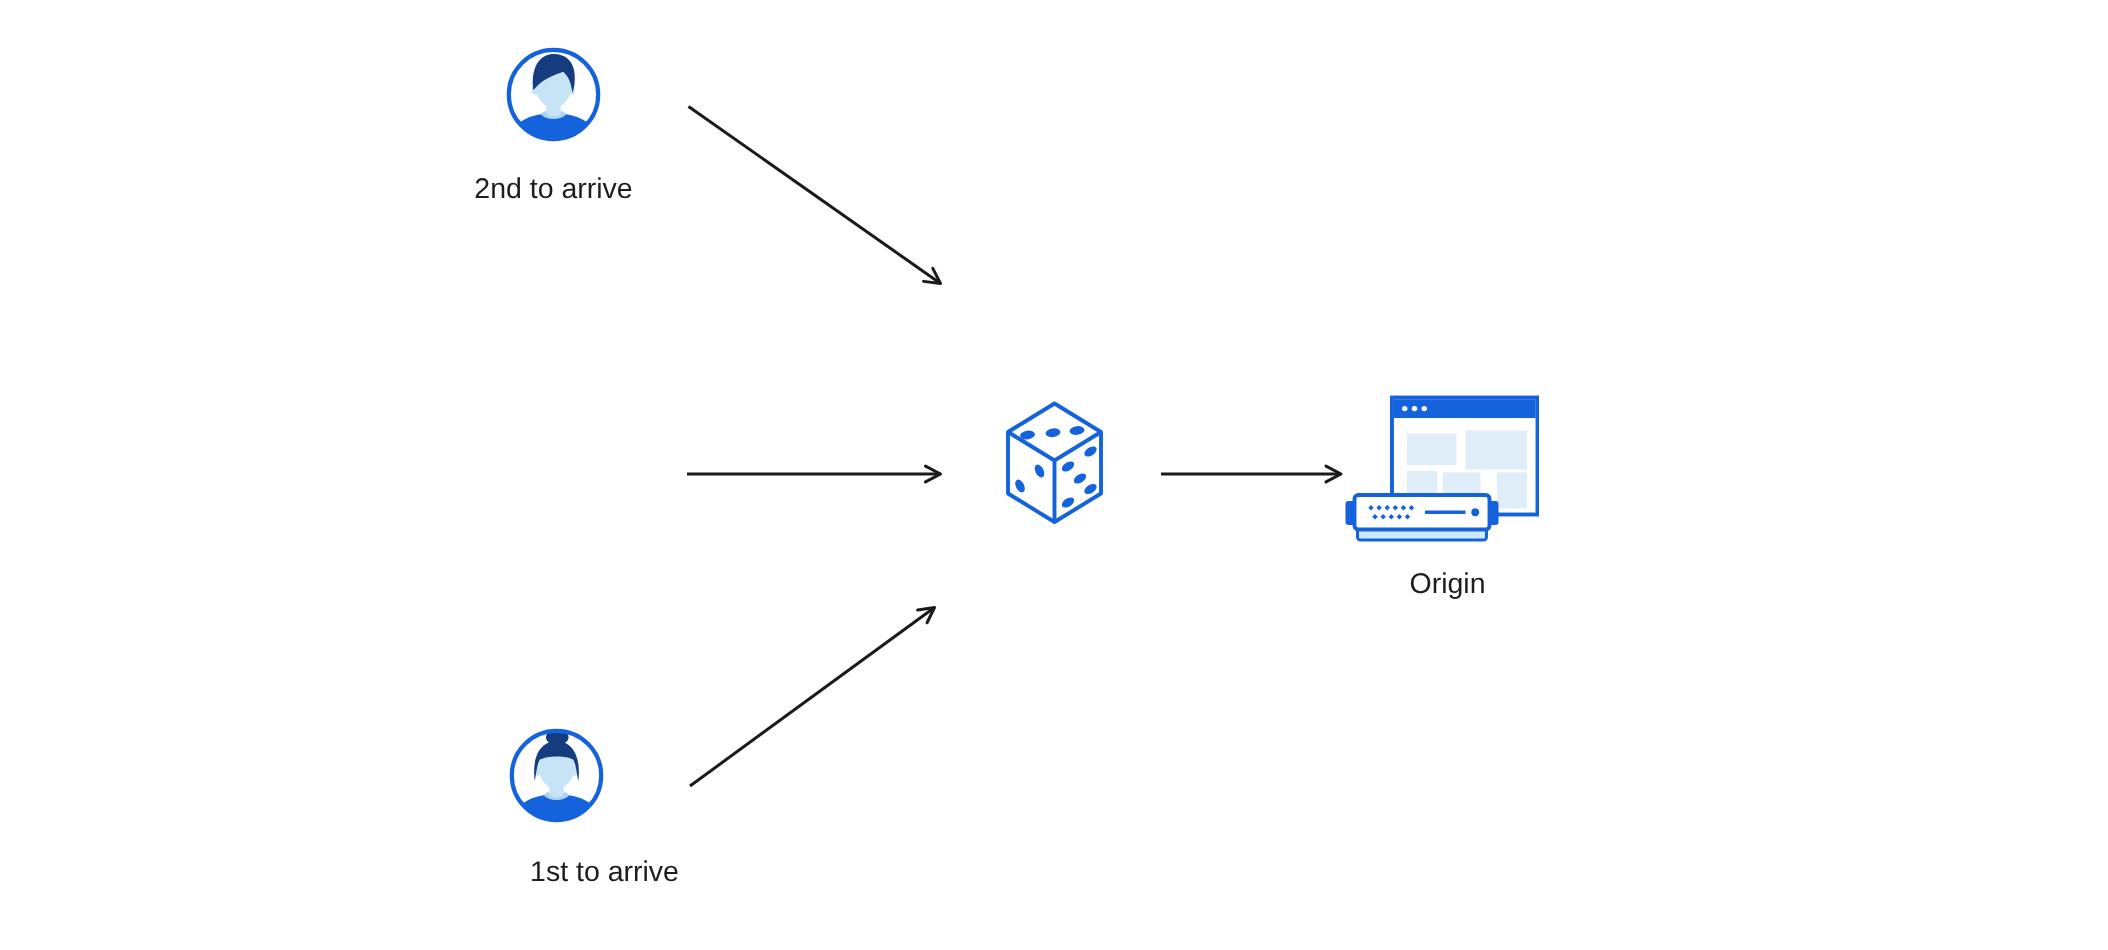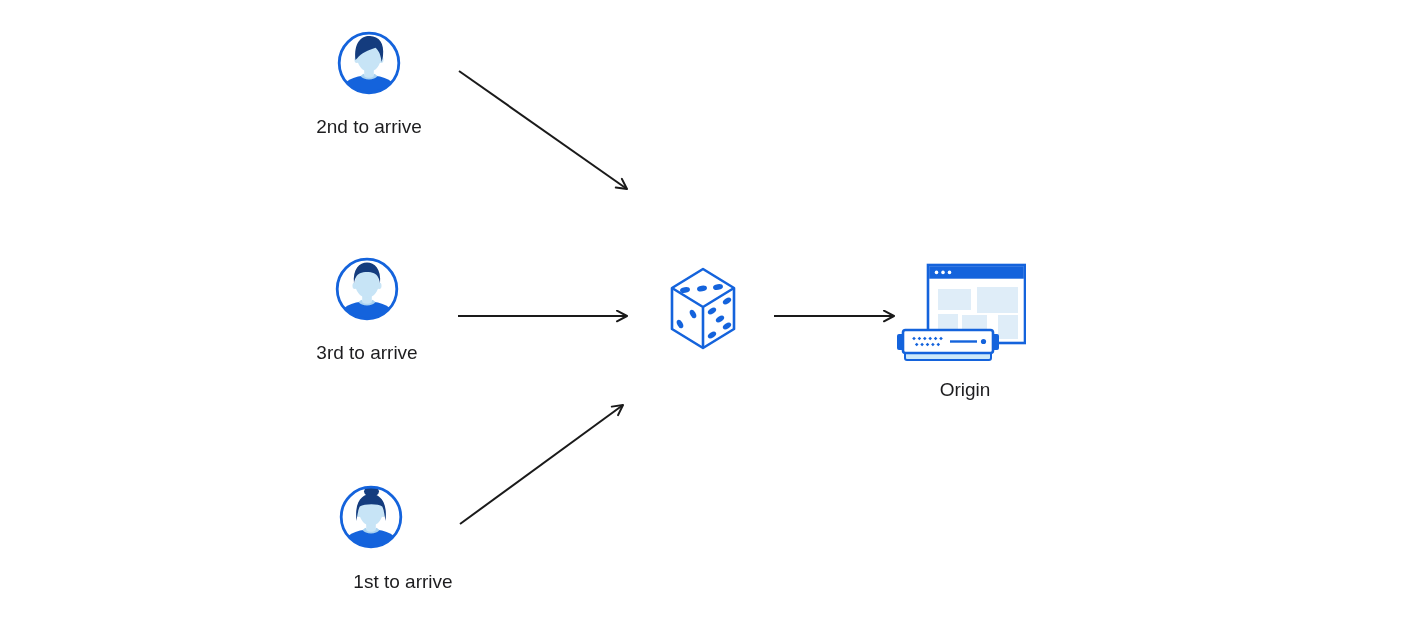--- a/index.html
+++ b/index.html
@@ -70,39 +70,20 @@
         <ellipse class="fill-skin" cx="20.8" cy="29.8" rx="2.3" ry="3.3"></ellipse>
         <ellipse class="fill-skin" cx="45.2" cy="29.8" rx="2.3" ry="3.3"></ellipse>
         <path class="fill-skin" d="M33,13.5 C40.4,13.5 45,19.2 45,27 C45,34.8 39.7,41.8 33,41.8 C26.3,41.8 21,34.8 21,27 C21,19.2 25.6,13.5 33,13.5 Z"></path>
         <path class="fill-hair" d="M19.5,30 C17.5,12 26,5.5 34,6 C43,6.5 48.5,13 47,26 C46.7,28 46.2,30 45.6,32 C44.8,25.5 43.2,21 39.5,17.8 C32,20.5 25.5,23 21,28.5 C20.4,29 19.9,29.5 19.5,30 Z"></path>
       </g>
       <circle cx="33" cy="33" r="29.8" class="no-fill stroke-primary" stroke-width="2.8"></circle>
     </svg>
     <div class="node-label">2nd to arrive</div>
   </div>
 
-  <div class="node" id="visitor-3rd">
-    <svg width="66" height="66" viewBox="0 0 66 66">
-      <clipPath id="clip2">
-          <circle cx="33" cy="33" r="30"></circle>
-        </clipPath>
-      <circle cx="33" cy="33" r="30" class="fill-white"></circle>
-      <g clip-path="url(#clip2)">
-        <path class="fill-primary" d="M2,67 C4,53 15,45.5 33,45.5 C51,45.5 62,53 64,67 Z"></path>
-        <path class="fill-collar" d="M24.5,46 C27.5,50.5 38.5,50.5 41.5,46 L38.6,43.8 C36.2,46.6 29.8,46.6 27.4,43.8 Z"></path>
-        <path class="fill-skin" d="M28.2,36 L28.2,46.2 C31,48.2 35,48.2 37.8,46.2 L37.8,36 Z"></path>
-        <ellipse class="fill-skin" cx="20.8" cy="29.8" rx="2.3" ry="3.3"></ellipse>
-        <ellipse class="fill-skin" cx="45.2" cy="29.8" rx="2.3" ry="3.3"></ellipse>
-        <path class="fill-skin" d="M33,13.5 C40.4,13.5 45,19.2 45,27 C45,34.8 39.7,41.8 33,41.8 C26.3,41.8 21,34.8 21,27 C21,19.2 25.6,13.5 33,13.5 Z"></path>
-        <path class="fill-hair" d="M20,27.5 C18.5,13 25.5,6.5 33,6.5 C40.5,6.5 47.5,13 46,27.5 C45,22 43.5,19 40,17.2 C36,15.7 30,15.7 26,17.2 C22.5,19 21,22 20,27.5 Z"></path>
-      </g>
-      <circle cx="33" cy="33" r="29.8" class="no-fill stroke-primary" stroke-width="2.8"></circle>
-    </svg>
-    <div class="node-label">3rd to arrive</div>
-  </div>
 
   <div class="node" id="visitor-1st">
     <svg width="66" height="66" viewBox="0 0 66 66">
       <clipPath id="clip3">
           <circle cx="33" cy="33" r="30"></circle>
         </clipPath>
       <circle cx="33" cy="33" r="30" class="fill-white"></circle>
       <g clip-path="url(#clip3)">
         <path class="fill-primary" d="M2,67 C4,53 15,45.5 33,45.5 C51,45.5 62,53 64,67 Z"></path>
         <path class="fill-collar" d="M24.5,46 C27.5,50.5 38.5,50.5 41.5,46 L38.6,43.8 C36.2,46.6 29.8,46.6 27.4,43.8 Z"></path>

